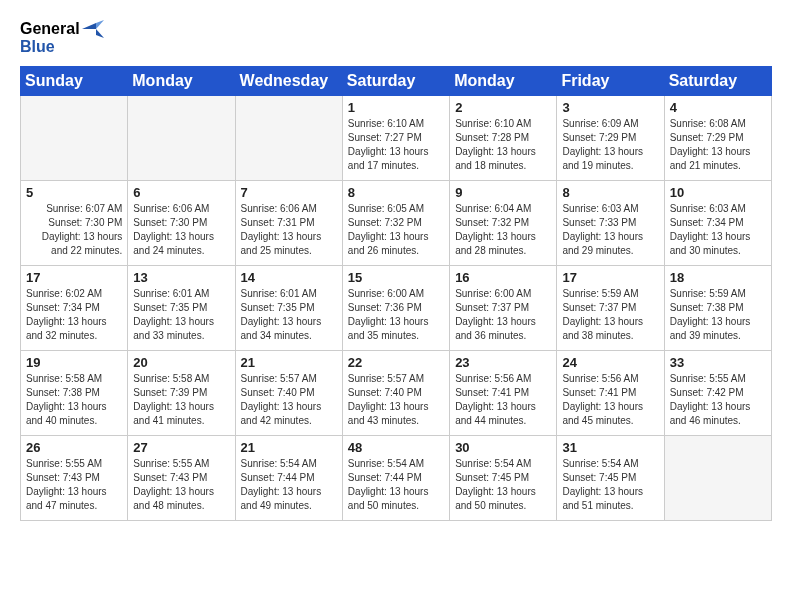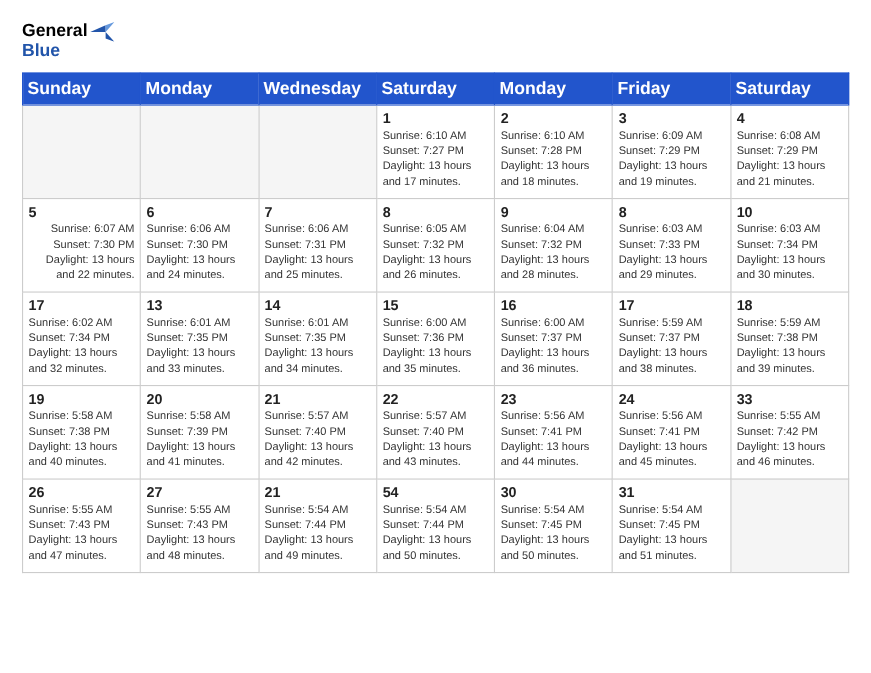--- a/index.html
+++ b/index.html
@@ -310,21 +310,21 @@
 and 48 minutes.</div>
         </td>
         <td>
           <span class="day-num">21</span>
           <div class="day-info" style="white-space: pre-line;">Sunrise: 5:54 AM
 Sunset: 7:44 PM
 Daylight: 13 hours
 and 49 minutes.</div>
         </td>
         <td>
-          <span class="day-num">54</span>
+          <span class="day-num">48</span>
           <div class="day-info" style="white-space: pre-line;">Sunrise: 5:54 AM
 Sunset: 7:44 PM
 Daylight: 13 hours
 and 50 minutes.</div>
         </td>
         <td>
           <span class="day-num">30</span>
           <div class="day-info" style="white-space: pre-line;">Sunrise: 5:54 AM
 Sunset: 7:45 PM
 Daylight: 13 hours

